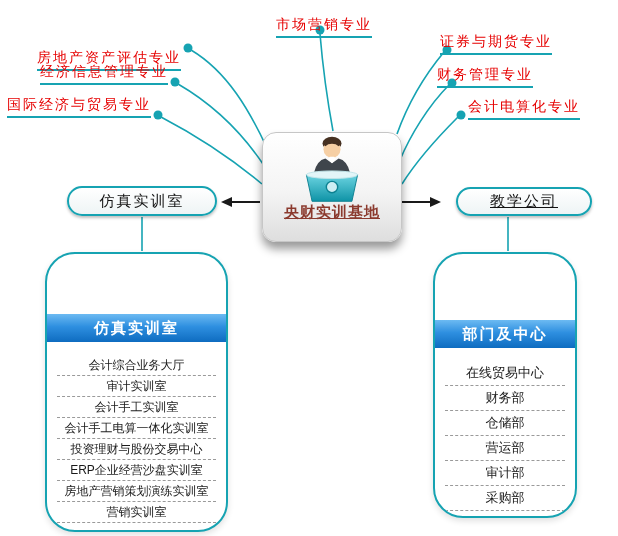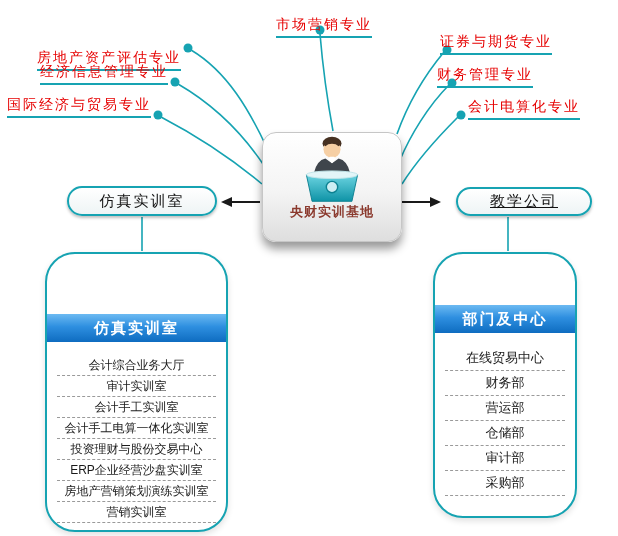--- a/index.html
+++ b/index.html
@@ -17,41 +17,41 @@
   #m-securities{left:440px;top:33px;}
   #m-finmgmt{left:437px;top:66px;}
   #m-acct{left:468px;top:98px;}
 
   
   #center-node{position:absolute;left:262px;top:132px;width:138px;height:108px;z-index:2;
     border-radius:14px;border:1px solid #c6c6c6;
     background:linear-gradient(180deg,#ffffff 0%,#f4f4f4 55%,#dedede 100%);
     box-shadow:0 7px 10px rgba(0,0,0,0.40), inset 0 1px 0 #ffffff;
     display:flex;flex-direction:column;align-items:center;}
-  .center-title{margin-top:-4px;font-size:13px;font-weight:bold;color:#8b3a2e;
-    letter-spacing:1px;}
+  .center-title{margin-top:-4px;font-size:15px;font-weight:bold;color:#8b3a2e;
+    text-decoration:underline;letter-spacing:1px;}
 
   
   .branch-pill{position:absolute;z-index:2;border:2px solid #16a3b2;border-radius:17px;
     background:linear-gradient(180deg,#ffffff 0%,#eef4f5 100%);
     display:flex;align-items:center;justify-content:center;
     font-size:15px;color:#111;letter-spacing:2px;box-shadow:0 2px 3px rgba(0,0,0,0.25);box-sizing:border-box;}
   #pill-left{left:67px;top:186px;width:150px;height:30px;}
   #pill-right{left:456px;top:187px;width:136px;height:29px;text-decoration:underline;}
 
   
   .panel{position:absolute;z-index:2;border:2px solid #16a3b2;border-radius:30px;background:#fff;
     box-sizing:border-box;box-shadow:0 3px 6px rgba(0,0,0,0.12);overflow:hidden;}
   #panel-left{left:45px;top:252px;width:183px;height:280px;}
   #panel-right{left:433px;top:252px;width:144px;height:266px;}
   .panel-header{height:28px;line-height:28px;text-align:center;color:#ffffff;font-weight:bold;
     font-size:15px;letter-spacing:2px;
     background:linear-gradient(180deg,#6cbaf2 0%,#2e8fe0 45%,#0e6cc0 100%);}
   #panel-left .panel-header{margin-top:60px;}
-  #panel-right .panel-header{margin-top:51px;}
+  #panel-right .panel-header{margin-top:66px;}
   .list{padding-top:13px;}
   .list-item{margin:0 10px;text-align:center;border-bottom:1px dashed #9a9a9a;color:#1a1a1a;white-space:nowrap;}
   #panel-left .list-item{height:20px;line-height:20px;font-size:12px;}
   #panel-right .list-item{height:24px;line-height:24px;font-size:13px;}
 </style>
 </head>
 <body>
 
 <div id="stage">
 
@@ -127,20 +127,20 @@
         <div class="list-item">房地产营销策划演练实训室</div>
         <div class="list-item">营销实训室</div>
       </div>
   </div>
 
   <div class="panel" id="panel-right">
     <div class="panel-header">部门及中心</div>
     <div class="list">
         <div class="list-item">在线贸易中心</div>
         <div class="list-item">财务部</div>
+        <div class="list-item">仓储部</div>
         <div class="list-item">营运部</div>
-        <div class="list-item">仓储部</div>
         <div class="list-item">审计部</div>
         <div class="list-item">采购部</div>
       </div>
   </div>
 
 </div>
 
 </body></html>

